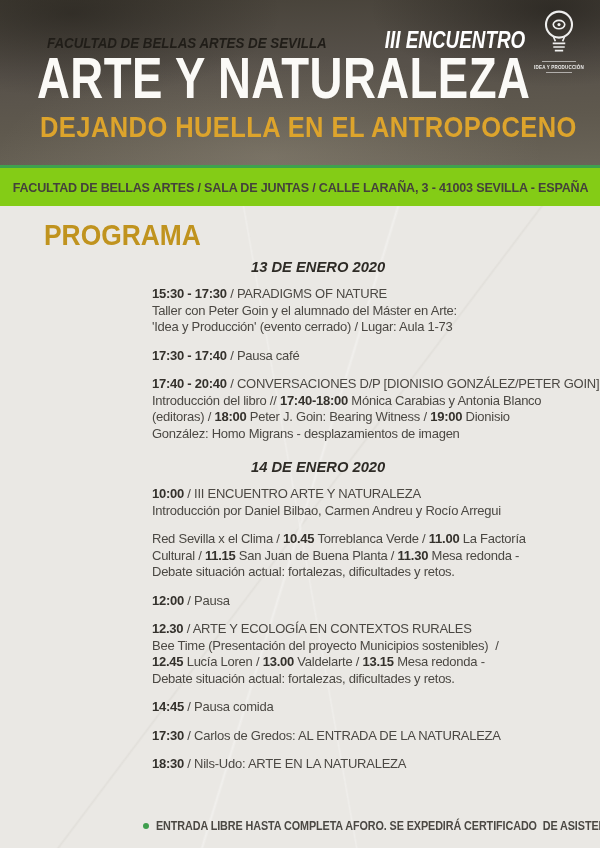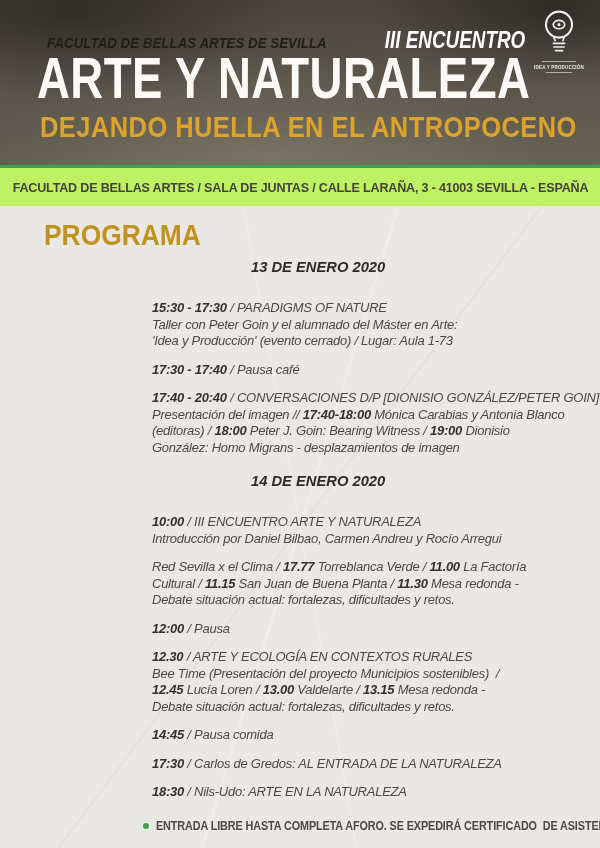--- a/index.html
+++ b/index.html
@@ -43,21 +43,21 @@
   .logo svg { display:block; margin:0 auto; opacity:.92; }
   .logo-rule { height:1px; background:rgba(255,255,255,.55); margin:2px auto; }
   .logo-rule.r1 { width:34px; }
   .logo-rule.r2 { width:26px; }
   .logo-caption {
     font-size:5px; font-weight:bold; color:rgba(255,255,255,.9);
     letter-spacing:.2px; white-space:nowrap; transform:scaleX(.9); transform-origin:center;
   }
   
   .venue {
-    height:38px; background:#bef264;
+    height:38px; background:#84cc16;
     display:flex; align-items:center; justify-content:center;
   }
   .venue-text {
     font-size:13.5px; font-weight:bold; color:#44413b;
     letter-spacing:-.2px; transform:scaleX(.93); transform-origin:center; white-space:nowrap;
   }
   
   .paper { position:relative; height:642px; }
   .paper::before {
     content:""; position:absolute; inset:0; pointer-events:none; opacity:.55;
@@ -72,21 +72,21 @@
     transform:scaleX(.88); transform-origin:left; white-space:nowrap;
   }
   .day { margin-top:8px; }
   .day + .day { margin-top:16px; }
   .day-heading { display:flex; align-items:center;flex-direction:column; }
   .day-date {
     font-size:15.5px; font-weight:bold; font-style:italic; color:#2e2b26;
     white-space:nowrap; transform:scaleX(.95); transform-origin:left;
   }
   .day-rule { flex:1; height:2px; background:#4aa357; margin-left:8px; margin-right:56px; }
-  .events { margin:24px 0 0 108px; padding-right:36px;font-style:italic; }
+  .events { margin:10px 0 0 108px; padding-right:36px; }
   .event { margin-bottom:12px; }
   .event-line {
     font-size:13px; line-height:16.5px; color:#4b4843;
     letter-spacing:-.25px; white-space:pre;
   }
   .event-line .b { font-weight:bold; color:#34312c; }
   
   .footer { position:absolute; left:143px; bottom:15px; display:flex; align-items:center; }
   .footer-bullet { width:6px; height:6px; border-radius:50%; background:#3f9e4d; margin-right:7px; flex:none; }
   .footer-text {
@@ -138,38 +138,38 @@
               <div class="event">
                 <div class="event-line"><span class="b">15:30 - 17:30</span><span> / PARADIGMS OF NATURE</span></div>
                 <div class="event-line"><span>Taller con Peter Goin y el alumnado del Máster en Arte:</span></div>
                 <div class="event-line"><span>'Idea y Producción' (evento cerrado) / Lugar: Aula 1-73</span></div>
               </div>
               <div class="event">
                 <div class="event-line"><span class="b">17:30 - 17:40</span><span> / Pausa café</span></div>
               </div>
               <div class="event">
                 <div class="event-line"><span class="b">17:40 - 20:40</span><span> / CONVERSACIONES D/P [DIONISIO GONZÁLEZ/PETER GOIN]</span></div>
-                <div class="event-line"><span>Presentación del imagen // </span><span class="b">17:40-18:00</span><span> Mónica Carabias y Antonia Blanco</span></div>
+                <div class="event-line"><span>Introducción del libro // </span><span class="b">17:40-18:00</span><span> Mónica Carabias y Antonia Blanco</span></div>
                 <div class="event-line"><span>(editoras) / </span><span class="b">18:00</span><span> Peter J. Goin: Bearing Witness / </span><span class="b">19:00</span><span> Dionisio</span></div>
                 <div class="event-line"><span>González: Homo Migrans - desplazamientos de imagen</span></div>
               </div>
             </div>
           </div>
           <div class="day">
             <div class="day-heading">
               <div class="day-date">14 DE ENERO 2020</div>
               <div class="day-rule"></div>
             </div>
             <div class="events">
               <div class="event">
                 <div class="event-line"><span class="b">10:00</span><span> / III ENCUENTRO ARTE Y NATURALEZA</span></div>
                 <div class="event-line"><span>Introducción por Daniel Bilbao, Carmen Andreu y Rocío Arregui</span></div>
               </div>
               <div class="event">
-                <div class="event-line"><span>Red Sevilla x el Clima / </span><span class="b">17.77</span><span> Torreblanca Verde / </span><span class="b">11.00</span><span> La Factoría</span></div>
+                <div class="event-line"><span>Red Sevilla x el Clima / </span><span class="b">10.45</span><span> Torreblanca Verde / </span><span class="b">11.00</span><span> La Factoría</span></div>
                 <div class="event-line"><span>Cultural / </span><span class="b">11.15</span><span> San Juan de Buena Planta / </span><span class="b">11.30</span><span> Mesa redonda -</span></div>
                 <div class="event-line"><span>Debate situación actual: fortalezas, dificultades y retos.</span></div>
               </div>
               <div class="event">
                 <div class="event-line"><span class="b">12:00</span><span> / Pausa</span></div>
               </div>
               <div class="event">
                 <div class="event-line"><span class="b">12.30</span><span> / ARTE Y ECOLOGÍA EN CONTEXTOS RURALES</span></div>
                 <div class="event-line"><span>Bee Time (Presentación del proyecto Municipios sostenibles)  /</span></div>
                 <div class="event-line"><span class="b">12.45</span><span> Lucía Loren / </span><span class="b">13.00</span><span> Valdelarte / </span><span class="b">13.15</span><span> Mesa redonda -</span></div>

